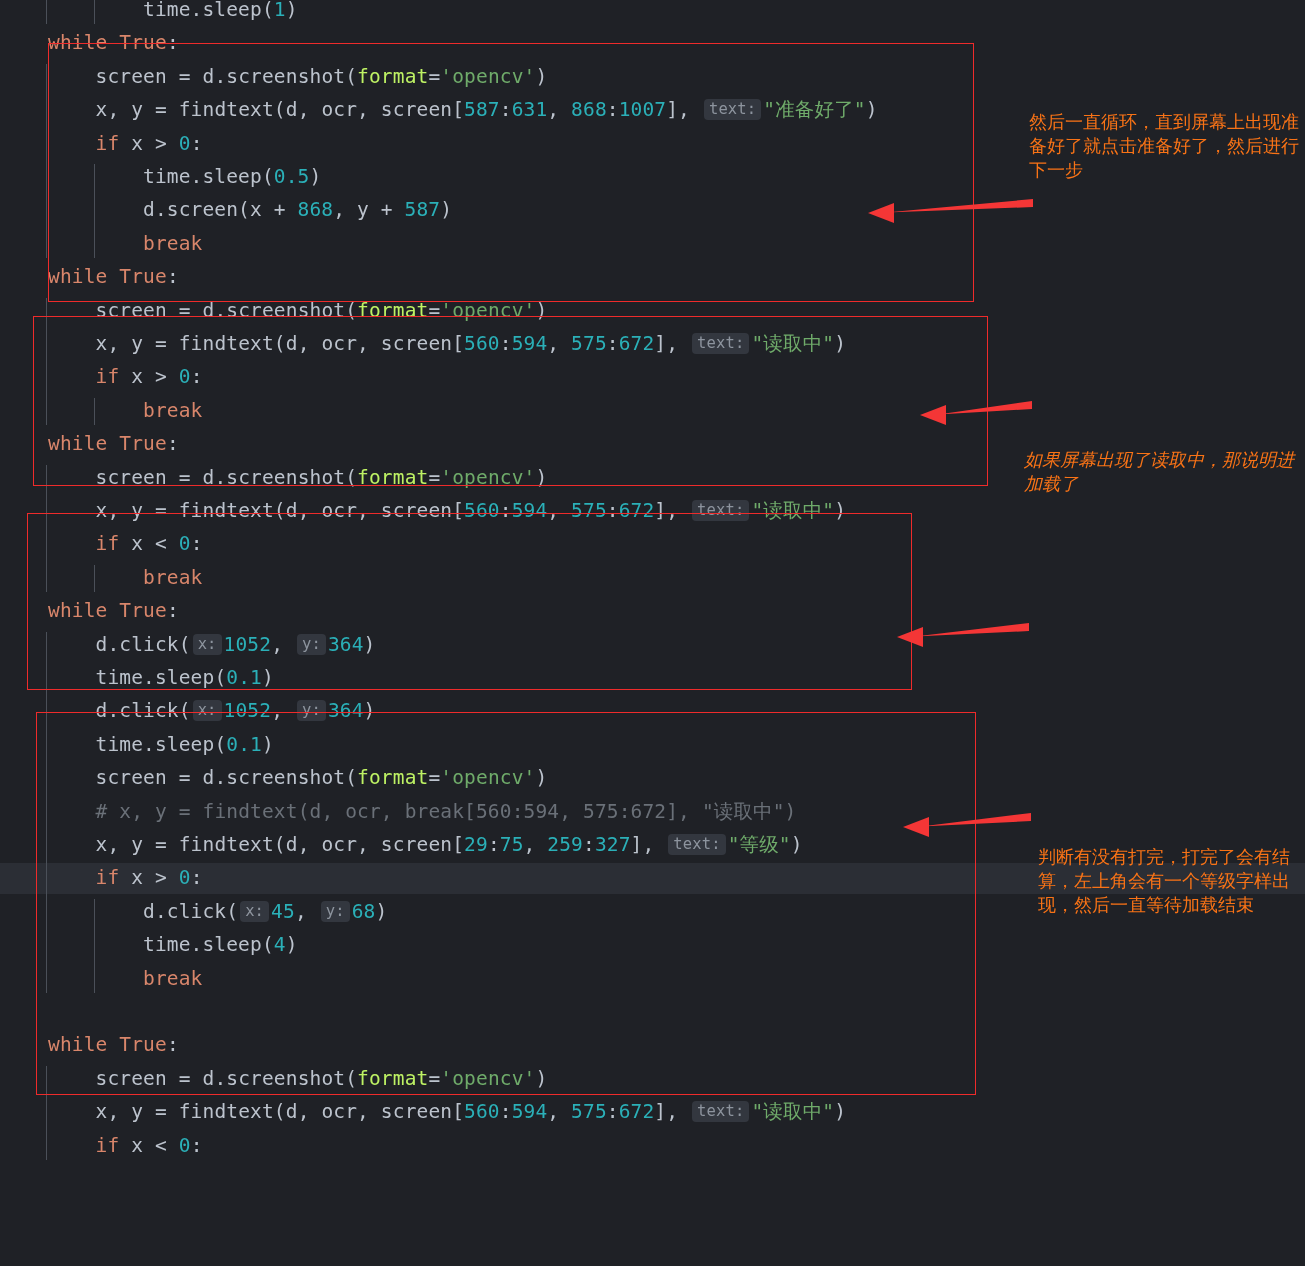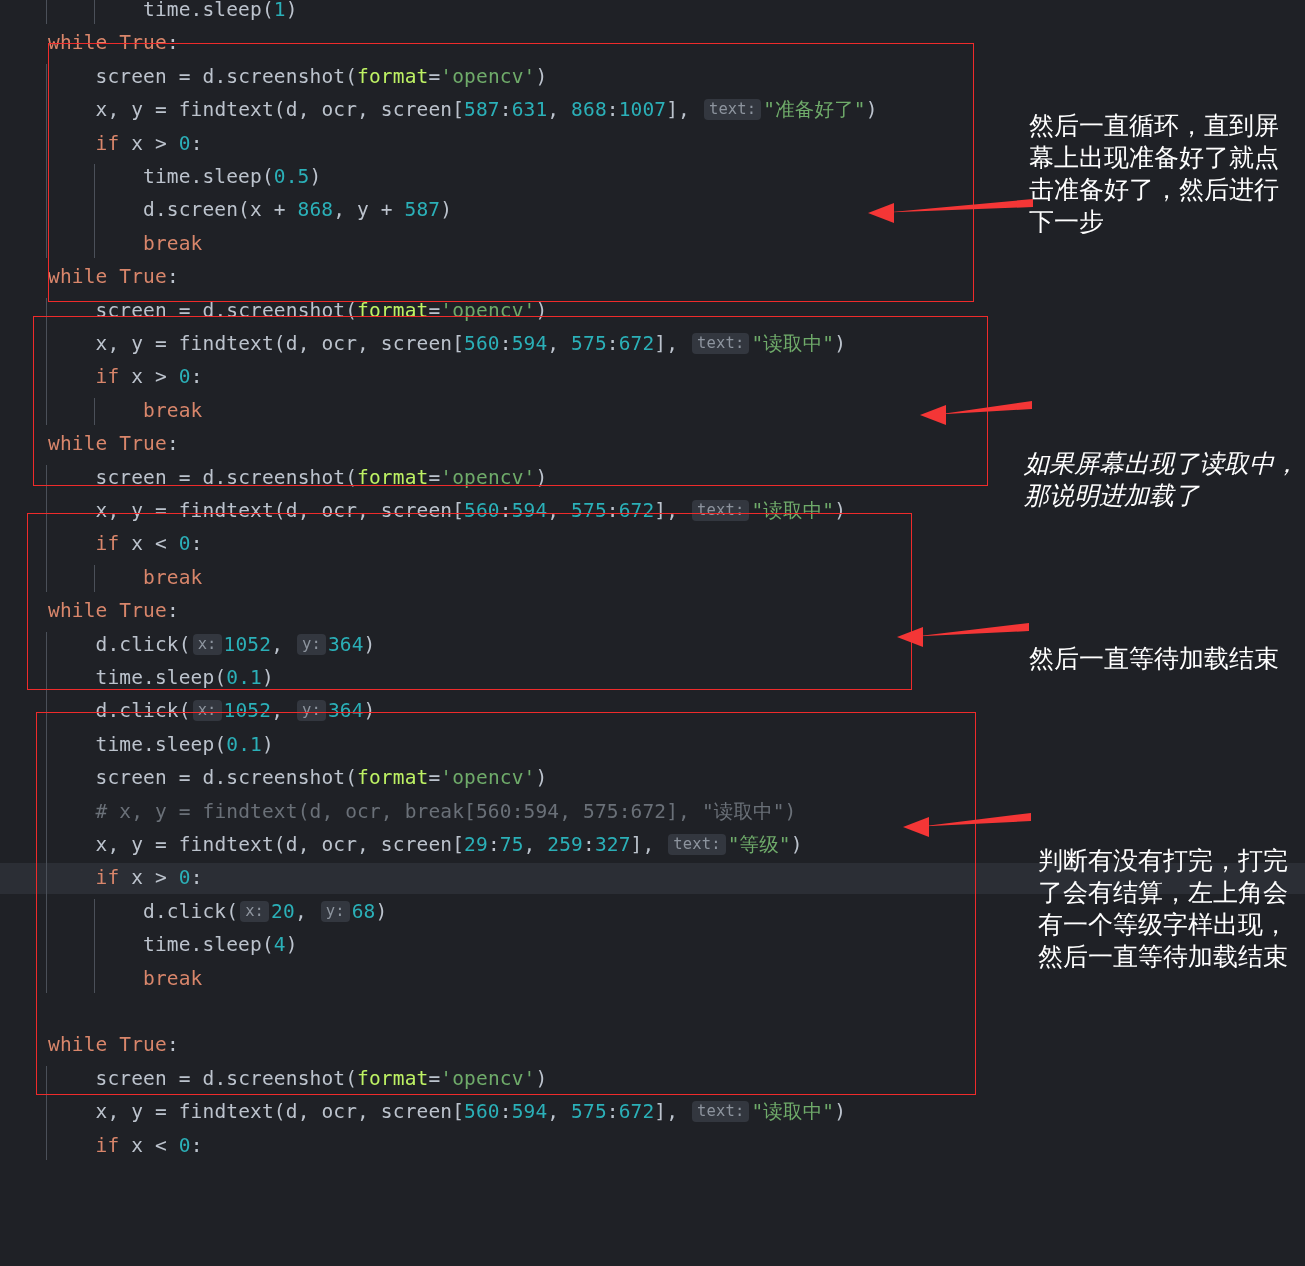--- a/index.html
+++ b/index.html
@@ -39,23 +39,23 @@
   }
 
   
   .redbox{position:absolute;border:1.3px solid #ee2b2b;box-sizing:border-box;pointer-events:none;}
 
   
   .arrow{position:absolute;pointer-events:none;}
 
   
   .note{
-    position:absolute;color:#ffffff;
+    position:absolute;color:#f97316;
     font-family:"DejaVu Sans","Liberation Sans",sans-serif;
-    font-size:25px;line-height:32px;font-weight:500;
+    font-size:18px;line-height:24px;font-weight:500;
     white-space:pre-wrap;
   }
 </style>
 </head>
 <body>
 
 <div id="editor">
   <div id="cur-highlights">
       <div class="cur-line" style="top: 863.4px;"></div>
     </div>
@@ -93,21 +93,21 @@
       <div class="line" style="top: 560.8px; padding-left: 143px;"><span class="kw">break</span></div>
       <div class="line" style="top: 594.2px; padding-left: 48px;"><span class="kw">while</span><span class="plain"> </span><span class="kw">True</span><span class="plain">:</span></div>
       <div class="line" style="top: 627.6px; padding-left: 95.5px;"><span class="plain">d.click(</span><span class="hint">x:</span><span class="num">1052</span><span class="plain">, </span><span class="hint">y:</span><span class="num">364</span><span class="plain">)</span></div>
       <div class="line" style="top: 661px; padding-left: 95.5px;"><span class="plain">time.sleep(</span><span class="num">0.1</span><span class="plain">)</span></div>
       <div class="line" style="top: 694.4px; padding-left: 95.5px;"><span class="plain">d.click(</span><span class="hint">x:</span><span class="num">1052</span><span class="plain">, </span><span class="hint">y:</span><span class="num">364</span><span class="plain">)</span></div>
       <div class="line" style="top: 727.8px; padding-left: 95.5px;"><span class="plain">time.sleep(</span><span class="num">0.1</span><span class="plain">)</span></div>
       <div class="line" style="top: 761.2px; padding-left: 95.5px;"><span class="plain">screen = d.screenshot(</span><span class="param">format</span><span class="plain">=</span><span class="str">'opencv'</span><span class="plain">)</span></div>
       <div class="line" style="top: 794.6px; padding-left: 95.5px;"><span class="cmt"># x, y = findtext(d, ocr, break[560:594, 575:672], "读取中")</span></div>
       <div class="line" style="top: 828px; padding-left: 95.5px;"><span class="plain">x, y = findtext(d, ocr, screen[</span><span class="num">29</span><span class="plain">:</span><span class="num">75</span><span class="plain">, </span><span class="num">259</span><span class="plain">:</span><span class="num">327</span><span class="plain">], </span><span class="hint">text:</span><span class="str">"等级"</span><span class="plain">)</span></div>
       <div class="line" style="top: 861.4px; padding-left: 95.5px;"><span class="kw">if</span><span class="plain"> x &gt; </span><span class="num">0</span><span class="plain">:</span></div>
-      <div class="line" style="top: 894.8px; padding-left: 143px;"><span class="plain">d.click(</span><span class="hint">x:</span><span class="num">20</span><span class="plain">, </span><span class="hint">y:</span><span class="num">68</span><span class="plain">)</span></div>
+      <div class="line" style="top: 894.8px; padding-left: 143px;"><span class="plain">d.click(</span><span class="hint">x:</span><span class="num">45</span><span class="plain">, </span><span class="hint">y:</span><span class="num">68</span><span class="plain">)</span></div>
       <div class="line" style="top: 928.2px; padding-left: 143px;"><span class="plain">time.sleep(</span><span class="num">4</span><span class="plain">)</span></div>
       <div class="line" style="top: 961.6px; padding-left: 143px;"><span class="kw">break</span></div>
       <div class="line" style="top: 995px; padding-left: 48px;"></div>
       <div class="line" style="top: 1028.4px; padding-left: 48px;"><span class="kw">while</span><span class="plain"> </span><span class="kw">True</span><span class="plain">:</span></div>
       <div class="line" style="top: 1061.8px; padding-left: 95.5px;"><span class="plain">screen = d.screenshot(</span><span class="param">format</span><span class="plain">=</span><span class="str">'opencv'</span><span class="plain">)</span></div>
       <div class="line" style="top: 1095.2px; padding-left: 95.5px;"><span class="plain">x, y = findtext(d, ocr, screen[</span><span class="num">560</span><span class="plain">:</span><span class="num">594</span><span class="plain">, </span><span class="num">575</span><span class="plain">:</span><span class="num">672</span><span class="plain">], </span><span class="hint">text:</span><span class="str">"读取中"</span><span class="plain">)</span></div>
       <div class="line" style="top: 1128.6px; padding-left: 95.5px;"><span class="kw">if</span><span class="plain"> x &lt; </span><span class="num">0</span><span class="plain">:</span></div>
     </div>
 
   <div class="redbox" style="left:48px;top:43px;width:926px;height:259px;"></div>
@@ -127,15 +127,14 @@
     <path d="M132 3 L18 16.5 L132 11 Z" fill="#f43636"></path>
     <path d="M0 17 L26 7 L26 27 Z" fill="#f43636"></path>
   </svg>
   <svg class="arrow" style="left:903px;top:810px;" width="128" height="35" viewBox="0 0 128 35">
     <path d="M128 3 L18 16.5 L128 11 Z" fill="#f43636"></path>
     <path d="M0 17 L26 7 L26 27 Z" fill="#f43636"></path>
   </svg>
 
   <div class="note" style="left:1029px;top:110px;width:272px;">然后一直循环，直到屏幕上出现准备好了就点击准备好了，然后进行下一步</div>
   <div class="note" style="left:1024px;top:448px;width:278px;font-style:italic;">如果屏幕出现了读取中，那说明进加载了</div>
-  <div class="note" style="left:1029px;top:643px;width:272px;">然后一直等待加载结束</div>
   <div class="note" style="left:1038px;top:845px;width:258px;">判断有没有打完，打完了会有结算，左上角会有一个等级字样出现，然后一直等待加载结束</div>
 </div>
 
 </body></html>

